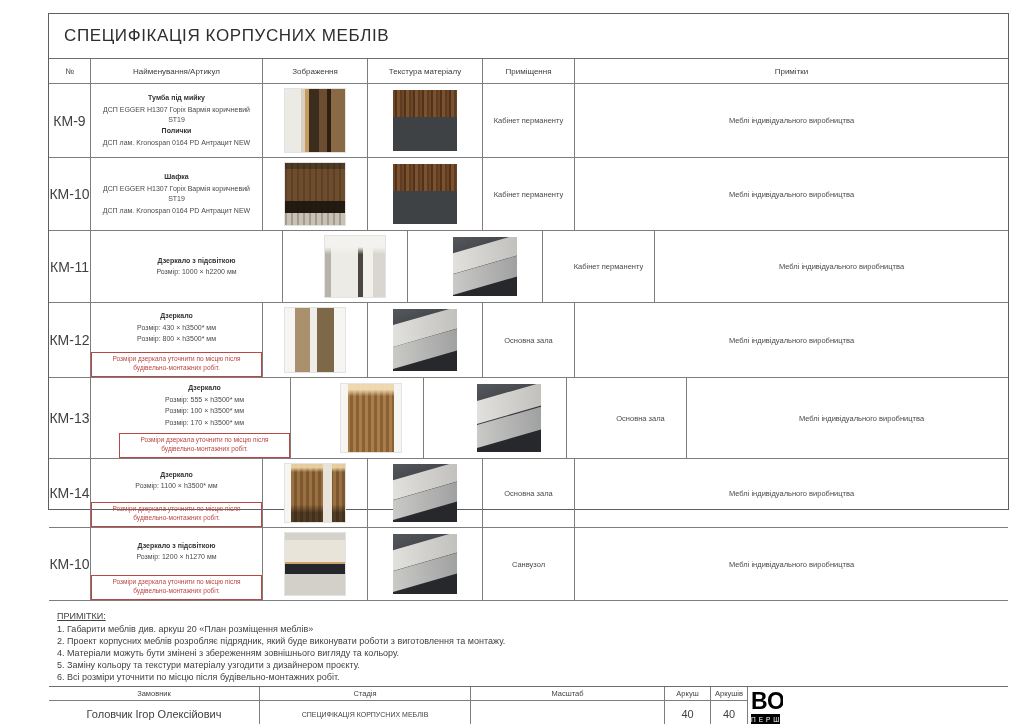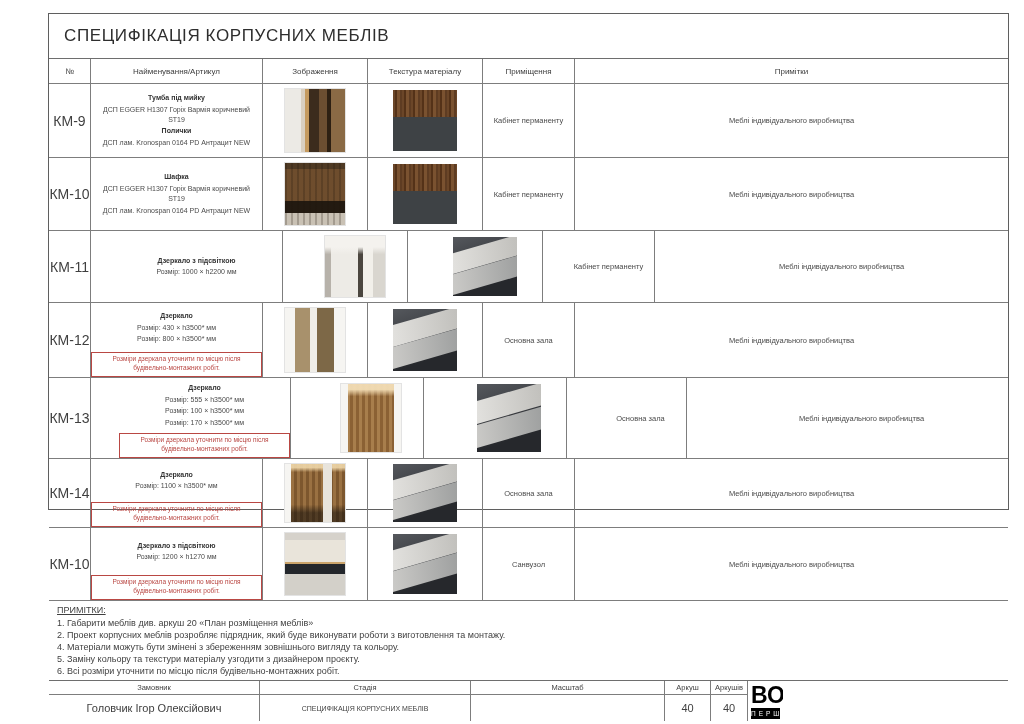--- a/index.html
+++ b/index.html
@@ -44,21 +44,21 @@
   
   .km9-render{background:linear-gradient(90deg,#eceae5 0 26%,#d9cfc0 26% 33%,#c59a5e 33% 40%,#3c2c1d 40% 56%,#6b4e31 56% 70%,#2d2013 70% 76%,#8a6a45 76% 100%);}
   .km10-render{background:repeating-linear-gradient(90deg,rgba(30,20,10,.22) 0 2px,rgba(0,0,0,0) 2px 6px),linear-gradient(180deg,#4f3a24 0 10%,#6e4d2d 10% 62%,#231a11 62% 80%,#c9c1b4 80% 100%);}
   .km11-render{background:linear-gradient(180deg,#f4f2ee 0 18%,rgba(0,0,0,0) 30%),linear-gradient(90deg,#b7b2aa 0 10%,#edebe6 10% 55%,#4b463f 55% 63%,#f2f0ea 63% 80%,#d9d6cf 80% 100%);}
   .km12-render{background:linear-gradient(90deg,#f6f5f2 0 16%,#a8916c 16% 42%,#efede8 42% 54%,#7d6847 54% 82%,#f6f5f2 82% 100%);}
   .km13-render{background:linear-gradient(90deg,#f6f5f2 0 12%,rgba(246,245,242,0) 12% 88%,#f6f5f2 88% 100%),linear-gradient(180deg,rgba(243,222,182,.95) 0 8%,rgba(243,222,182,0) 18%),repeating-linear-gradient(90deg,#a87e4c 0 3px,#8b6134 3px 6px);}
   .km14-render{background:linear-gradient(90deg,#f6f5f2 0 10%,rgba(246,245,242,0) 10% 64%,#e8e4dc 64% 78%,rgba(246,245,242,0) 78%),linear-gradient(180deg,rgba(240,216,170,.9) 0 6%,rgba(240,216,170,0) 14%),linear-gradient(0deg,rgba(20,16,12,.55) 0 16%,rgba(20,16,12,0) 30%),repeating-linear-gradient(90deg,#9a7142 0 3px,#7d572e 3px 6px);}
   .km15-render{background:linear-gradient(180deg,#d6d2cb 0 12%,#e9e4da 12% 46%,#caa36a 46% 50%,#23262b 50% 66%,#d3d0c9 66% 100%);}
   .room-cell,.notes-cell{display:flex;align-items:center;justify-content:center;font-size:7.5px;text-align:center;color:#4a4a4a;}
   
-  .remarks{height:80px;border-bottom:1px solid #6e6e6e;box-sizing:border-box;padding:4px 8px;font-size:9px;line-height:1.33;color:#3f3f3f;}
+  .remarks{height:80px;border-bottom:1px solid #6e6e6e;box-sizing:border-box;padding:4px 8px;font-size:9px;line-height:1.33;color:#3f3f3f;margin-top:6px;}
   .remarks-title{text-decoration:underline;margin-bottom:1px;}
   
   .footer{height:40px;display:grid;grid-template-columns:211px 211px 194px 46px 37px 35px 1fr;}
   .fcell{border-right:1px solid #7d7d7d;box-sizing:border-box;display:flex;flex-direction:column;overflow:hidden;}
   .fcell:last-child{border-right:none;}
   .f-label{height:13px;border-bottom:1px solid #7d7d7d;display:flex;align-items:center;justify-content:center;font-size:7.5px;flex:none;}
   .f-value{flex:1;display:flex;align-items:center;justify-content:center;font-size:11px;text-align:center;padding:0 3px;}
   .f-value.stage{font-size:7px;}
   .project-cell{justify-content:center;align-items:center;font-size:8px;text-align:center;line-height:1.45;}
   .logo-cell{justify-content:center;padding:1px 3px;}

